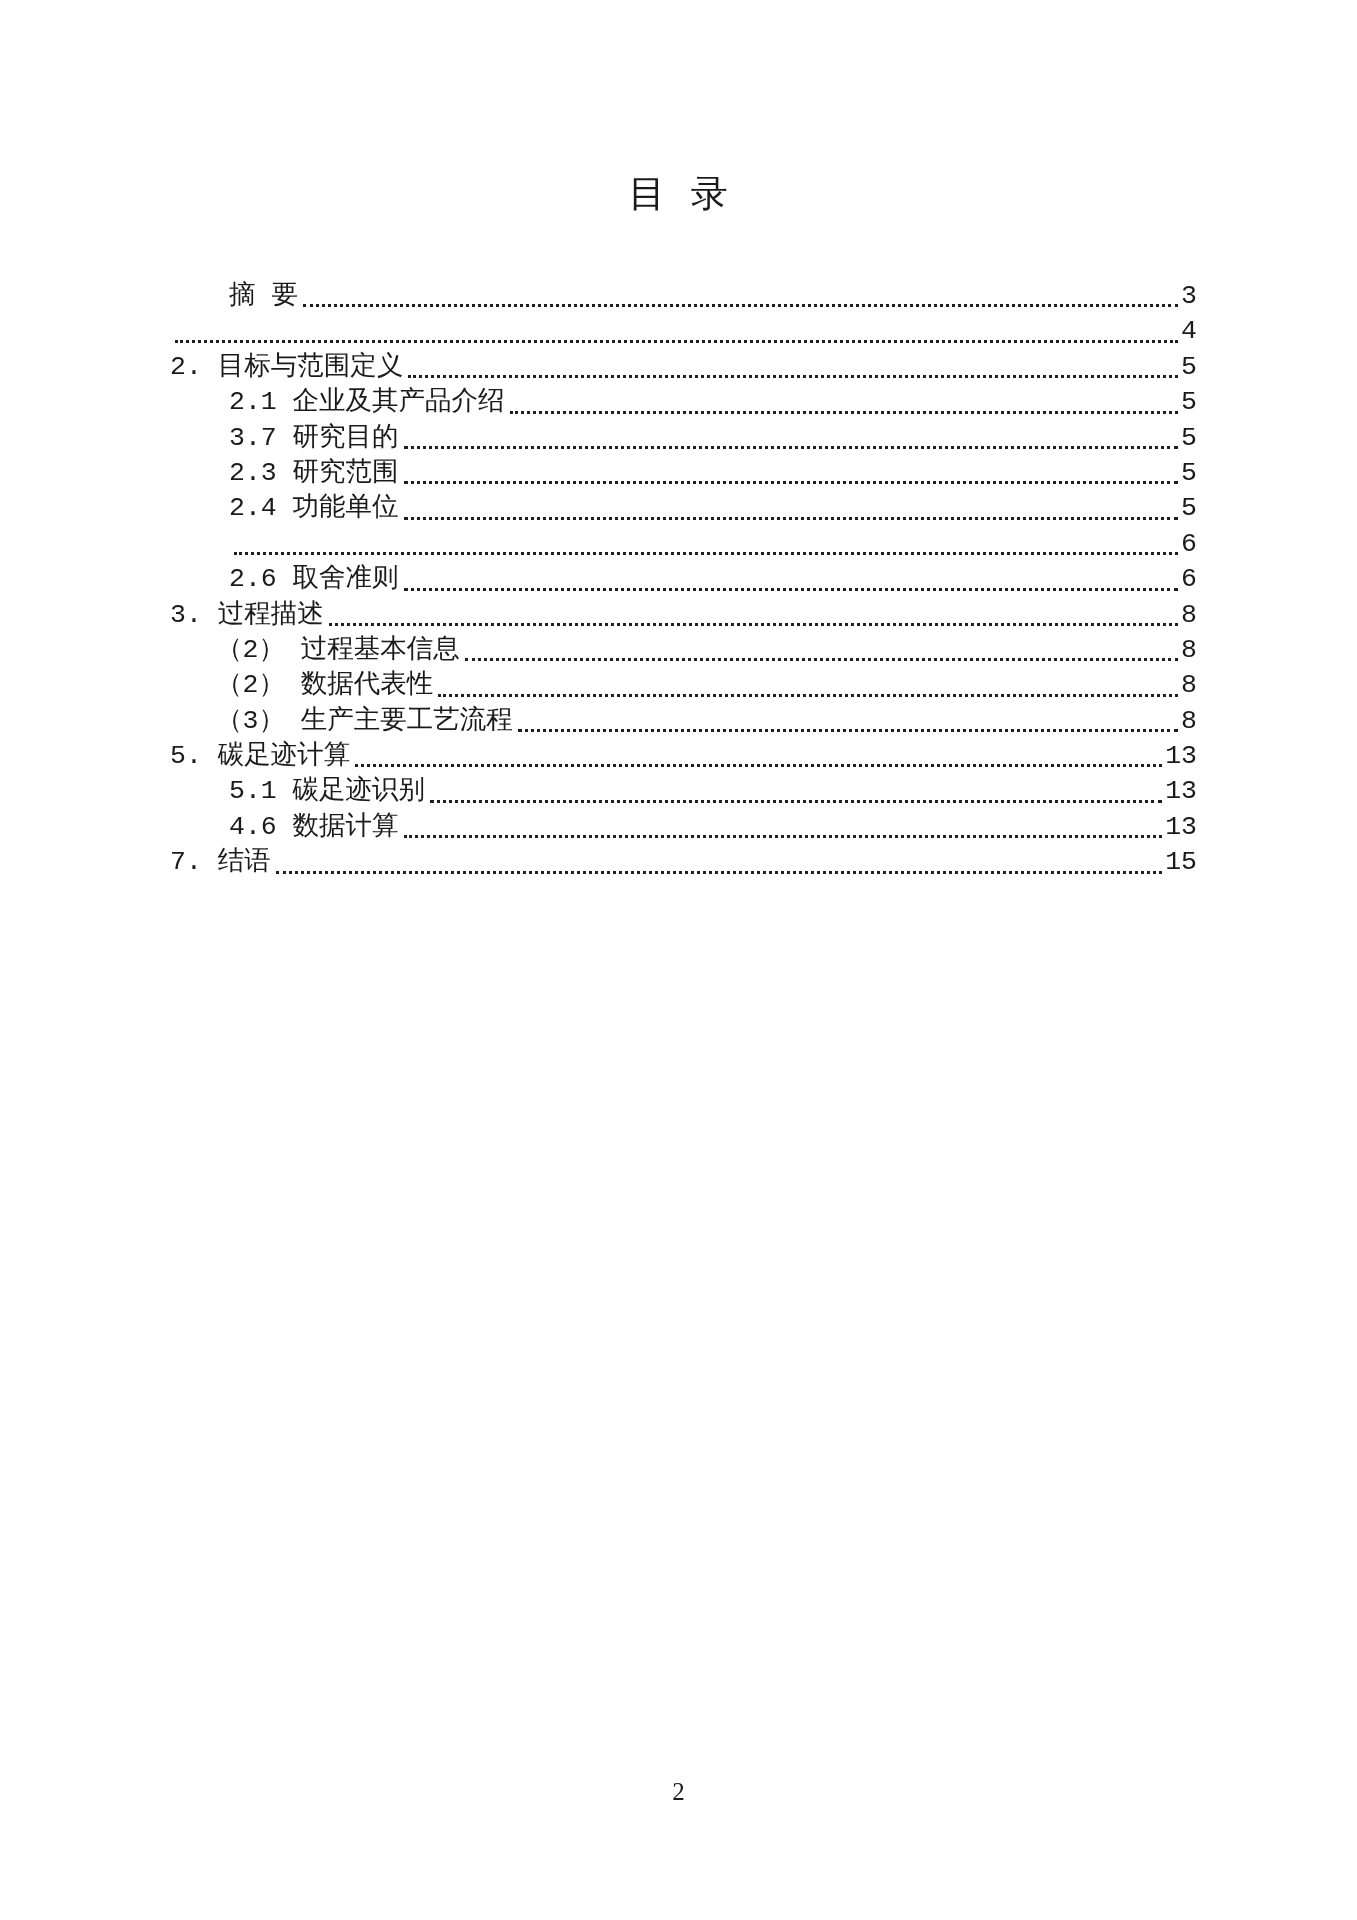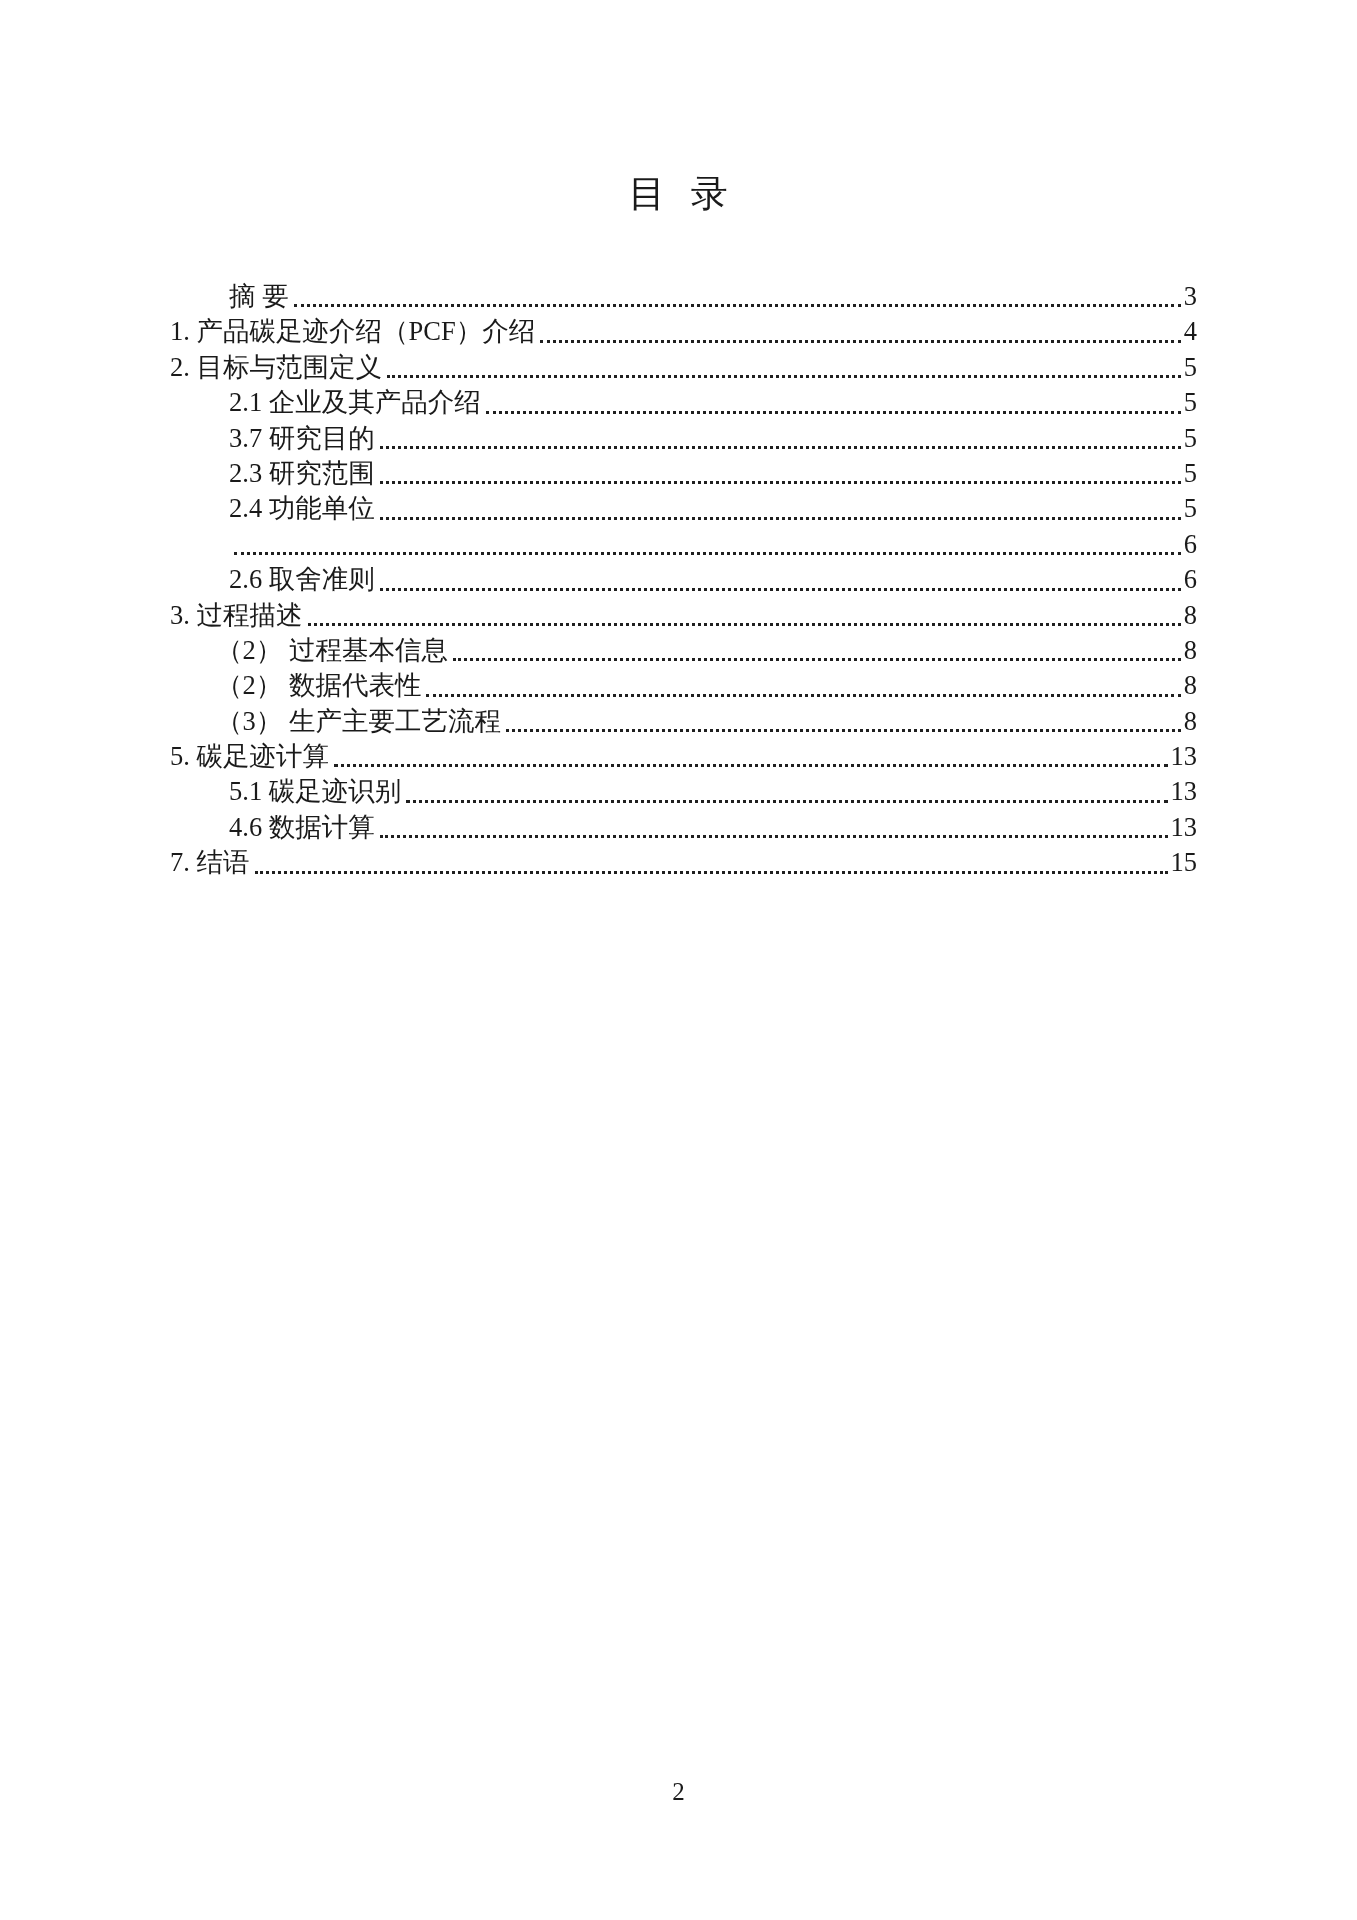--- a/index.html
+++ b/index.html
@@ -33,20 +33,21 @@
     top: 279px;
     left: 170px;
     width: 1027px;
   }
   .toc-row {
     display: flex;
     align-items: flex-start;
     height: 35.4px;
     font-size: 26.5px;
     line-height: 35.4px;
+    font-family: Liberation Mono, monospace;
   }
   .toc-label {
     white-space: pre;
     flex: none;
   }
   .toc-dots {
     flex: 1 1 auto;
     align-self: flex-end;
     border-bottom: 3px dotted #1f1f1f;
     margin: 0 3px 7px 5px;
@@ -73,21 +74,20 @@
 
 <div class="toc">
 
   <div class="toc-row lvl-sub">
     <span class="toc-label">摘 要</span>
     <span class="toc-dots"></span>
     <span class="toc-page">3</span>
   </div>
 
   <div class="toc-row">
-    <span class="toc-label">1. 产品碳足迹介绍（PCF）介绍</span>
     <span class="toc-dots"></span>
     <span class="toc-page">4</span>
   </div>
 
   <div class="toc-row">
     <span class="toc-label">2. 目标与范围定义</span>
     <span class="toc-dots"></span>
     <span class="toc-page">5</span>
   </div>
 

